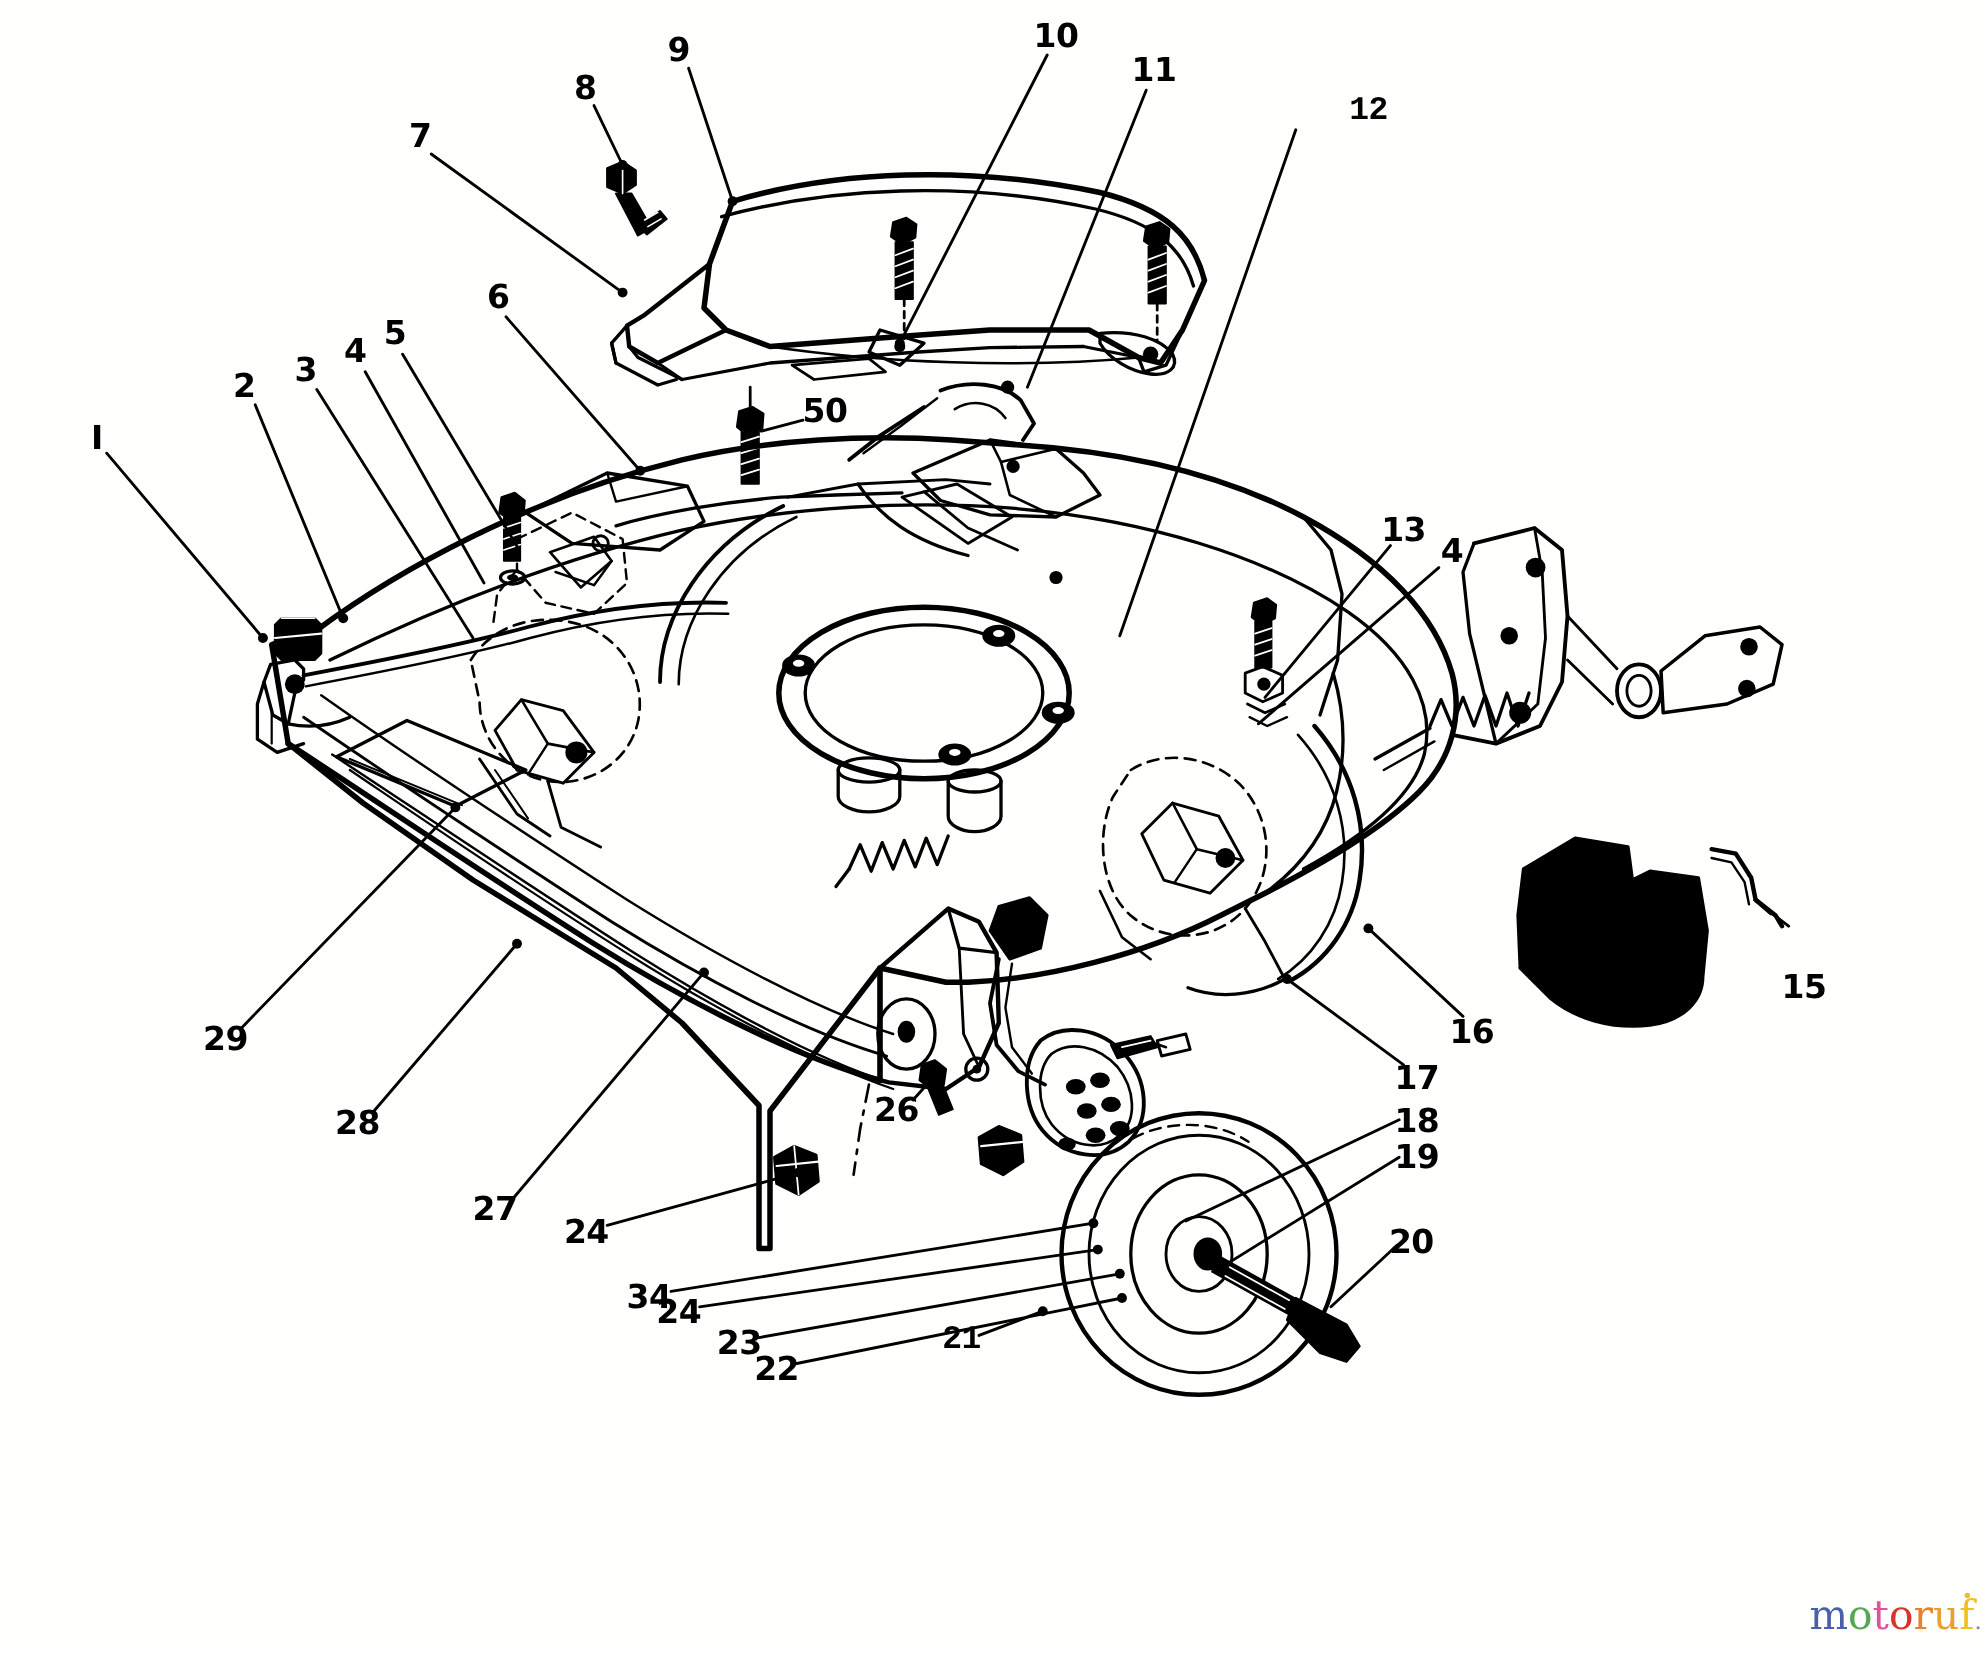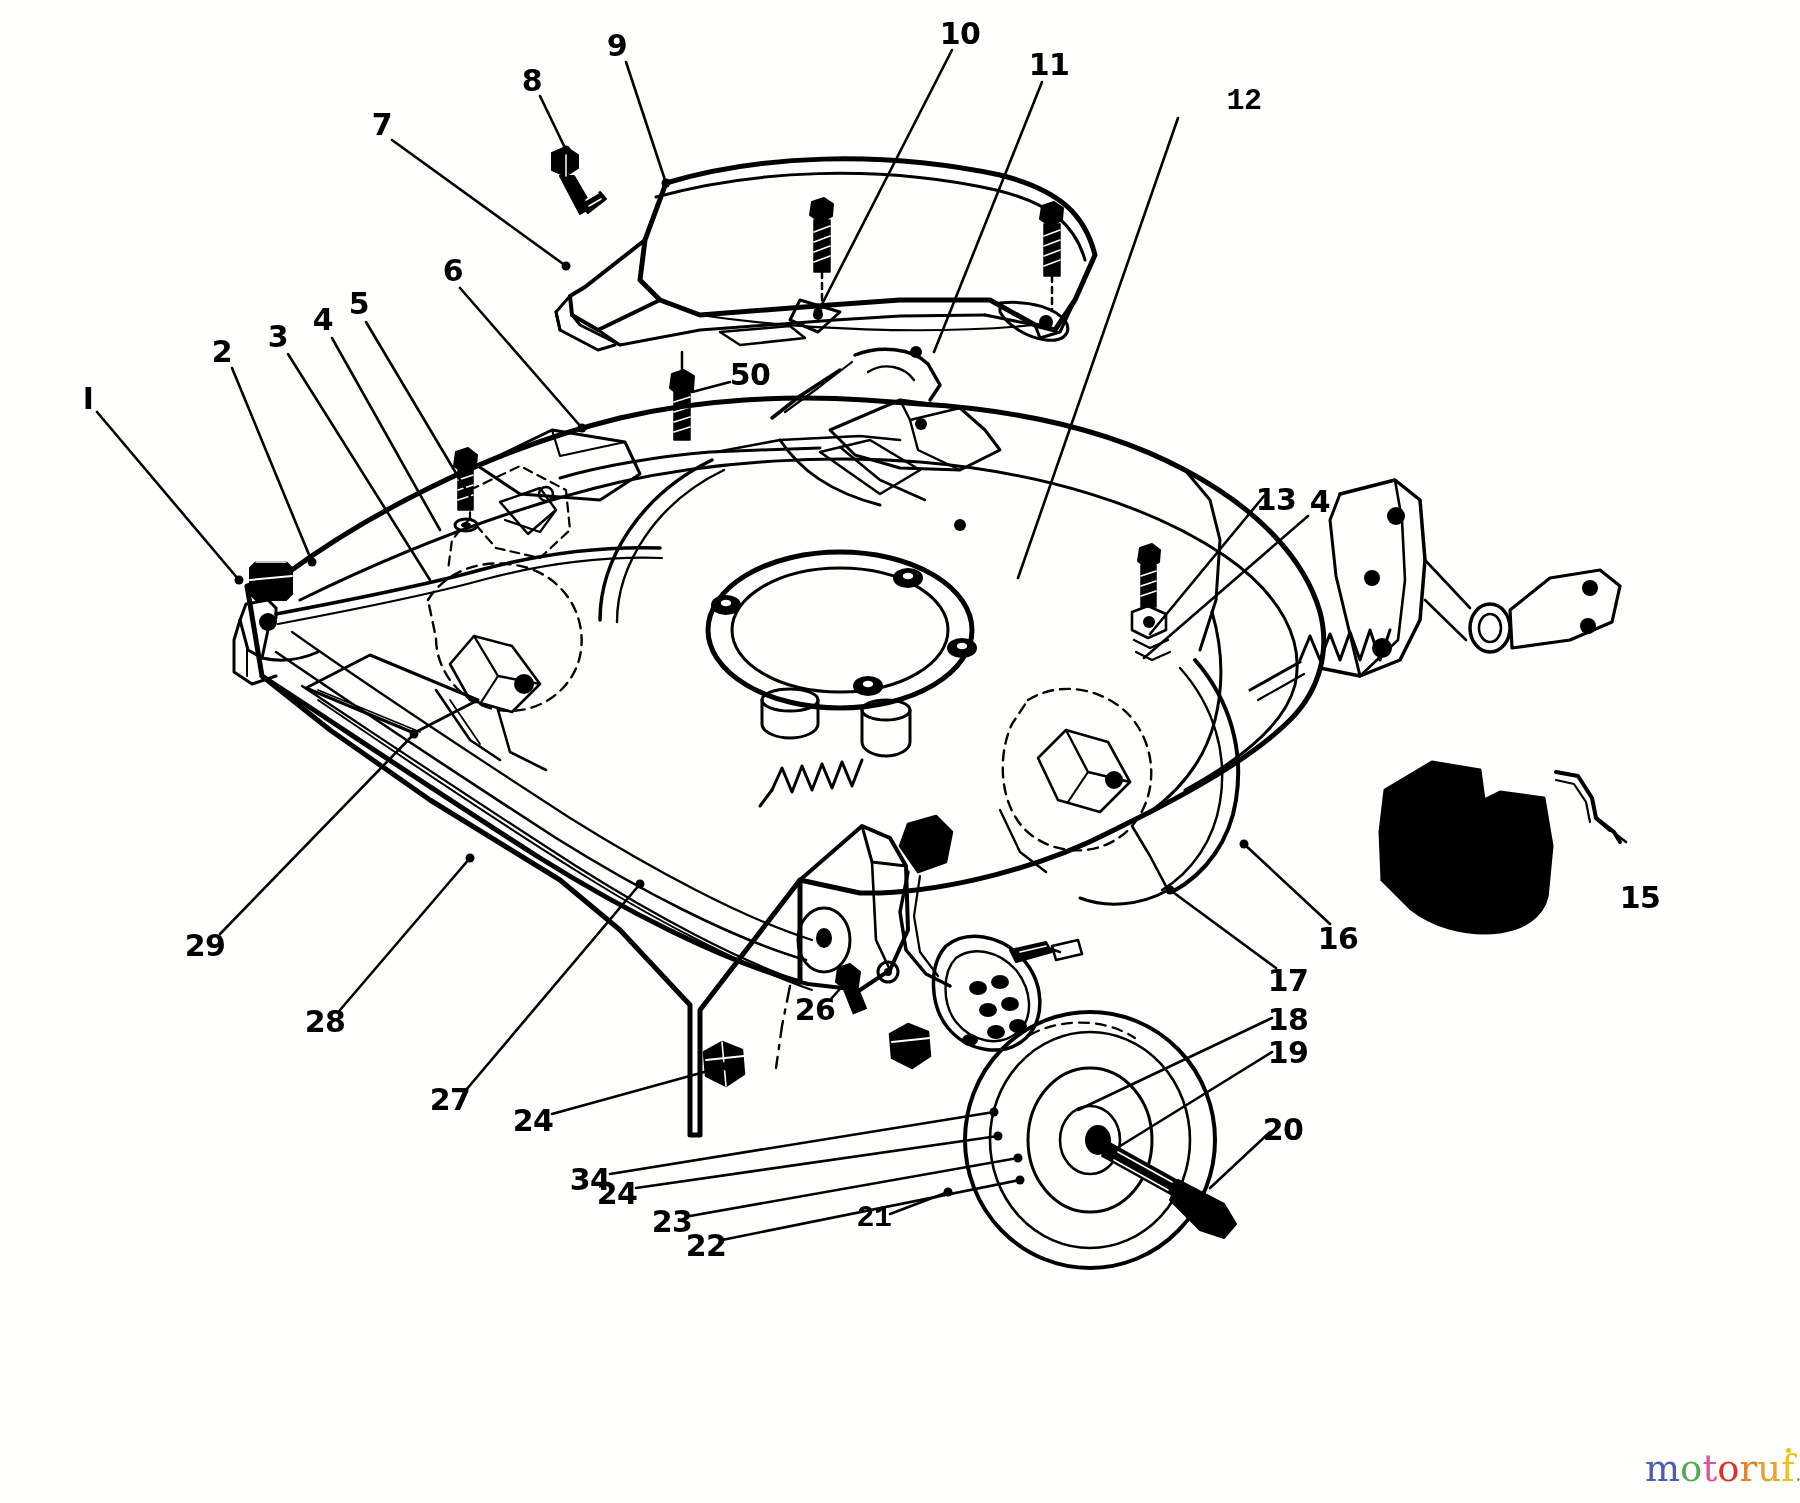--- a/index.html
+++ b/index.html
@@ -477,21 +477,21 @@
   <div class="callout-label" style="left:278px; top:337px;">3</div>
   <div class="callout-label" style="left:323px; top:320px;">4</div>
   <div class="callout-label" style="left:359px; top:304px;">5</div>
   <div class="callout-label" style="left:453px; top:271px;">6</div>
   <div class="callout-label" style="left:382px; top:125px;">7</div>
   <div class="callout-label" style="left:532px; top:81px;">8</div>
   <div class="callout-label" style="left:617px; top:46px;">9</div>
   <div class="callout-label" style="left:960px; top:34px;">10</div>
   <div class="callout-label" style="left:1049px;top:65px;">11</div>
   <div class="callout-label" style="left:1244px;top:101px;font-family:Liberation Mono, monospace;">12</div>
-  <div class="callout-label" style="left:1276px;top:500px;">13</div>
+  <div class="callout-label" style="left:1276px;top:483px;">13</div>
   <div class="callout-label" style="left:1320px;top:502px;">4</div>
   <div class="callout-label" style="left:1640px;top:853px;margin-top:45px;">15</div>
   <div class="callout-label" style="left:1338px;top:939px;">16</div>
   <div class="callout-label" style="left:1288px;top:981px;">17</div>
   <div class="callout-label" style="left:1288px;top:1020px;text-align:right;">18</div>
   <div class="callout-label" style="left:1288px;top:1053px;">19</div>
   <div class="callout-label" style="left:1283px;top:1130px;">20</div>
   <div class="callout-label" style="left:874px; top:1218px;font-family:Liberation Mono, monospace;">21</div>
   <div class="callout-label" style="left:706px; top:1246px;">22</div>
   <div class="callout-label" style="left:672px; top:1222px;">23</div>

